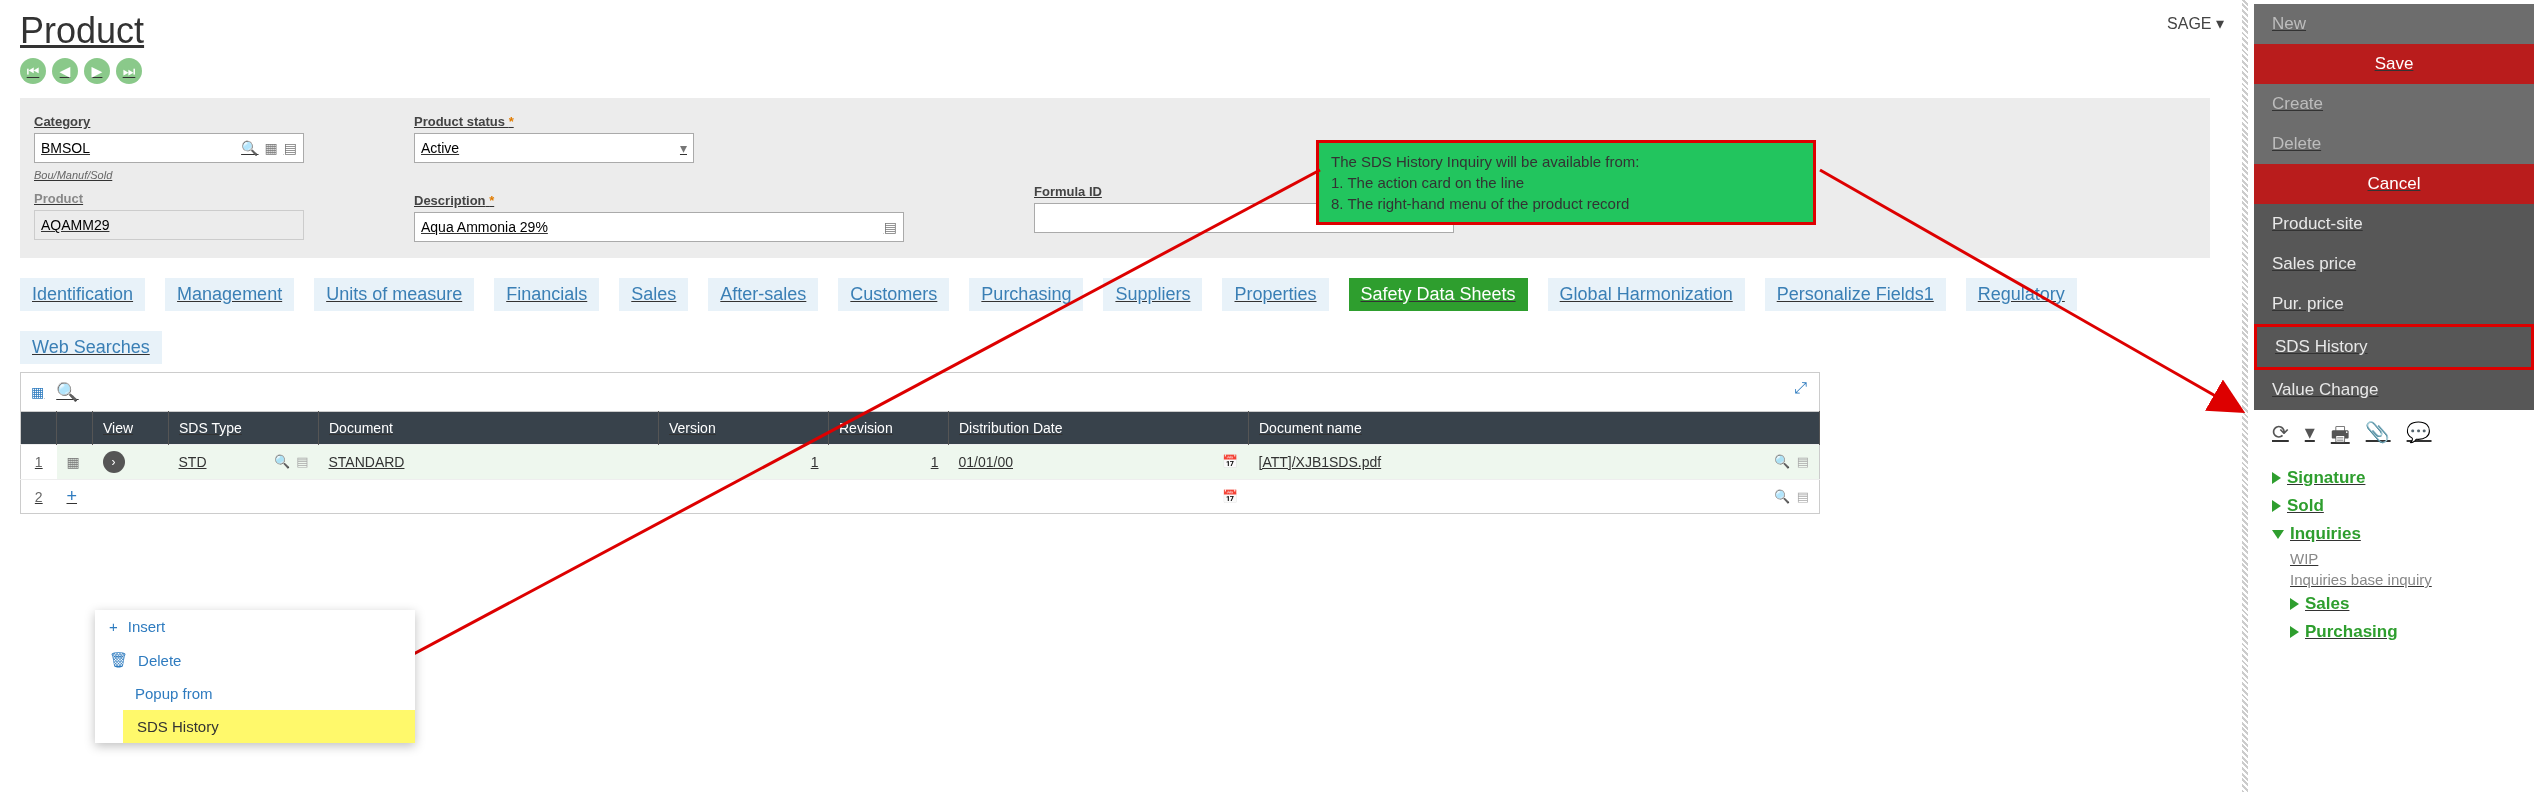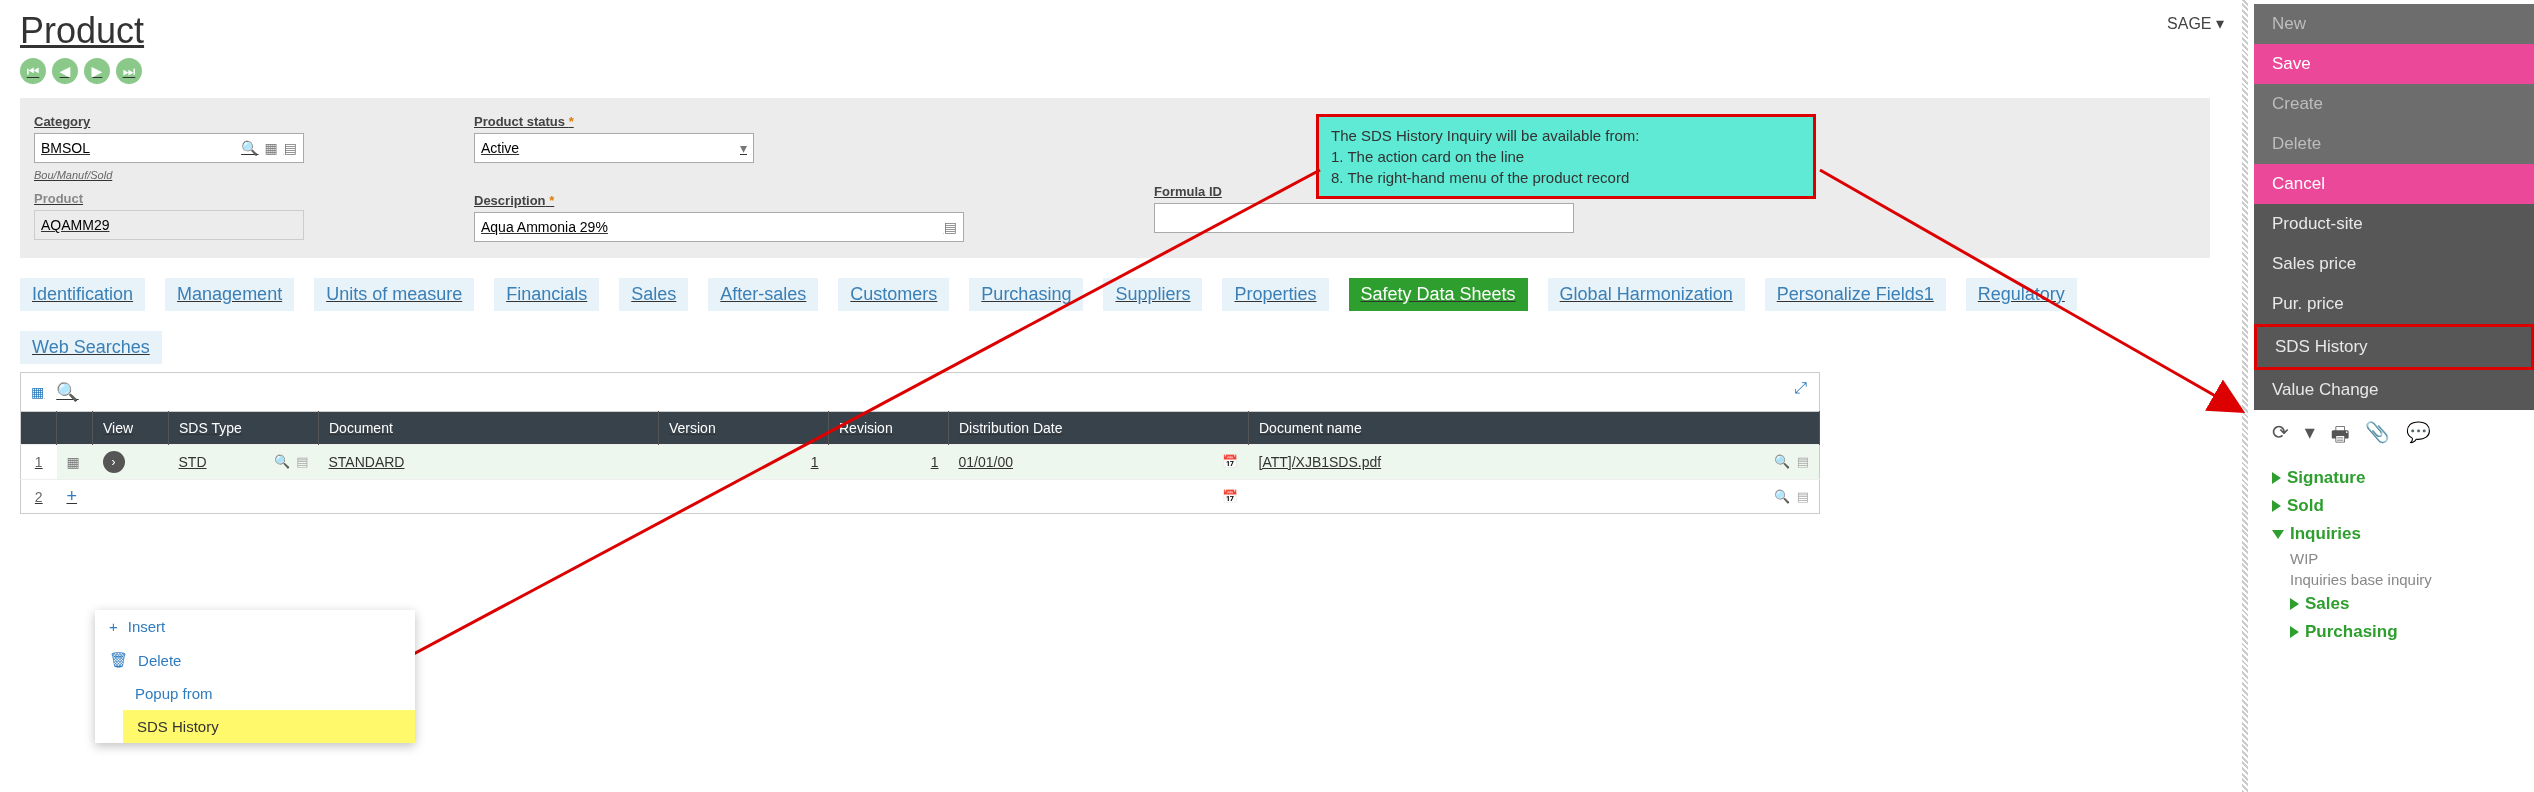--- a/index.html
+++ b/index.html
@@ -1,23 +1,23 @@
 <!DOCTYPE html>
 <html><head>
 <meta charset="utf-8">
 <style>
 * { box-sizing: border-box; margin: 0; padding: 0; font-family: "Segoe UI", Arial, sans-serif; }
 body { background: #fff; font-size: 14px; color: #333; width: 2534px; height: 792px; position: relative; overflow: hidden; }
 .main { width: 2230px; padding: 10px 20px; float: left; text-decoration: underline; }
-.sidebar { width: 280px; float: right; background: #fff; padding-top: 4px; }
+.sidebar { width: 280px; float: right; background: #fff; padding-top: 4px; text-decoration: underline; }
 .page-title { font-size: 36px; font-weight: 300; color: #333; }
 .nav-icons { display: flex; gap: 6px; margin: 6px 0 14px 0; }
 .nav-circle { width: 26px; height: 26px; border-radius: 50%; background: #8ac98a; display: flex; align-items: center; justify-content: center; color: #fff; font-size: 14px; cursor: pointer; }
 .sage-brand { position: absolute; right: 310px; top: 14px; font-size: 16px; color: #444; cursor: pointer; }
-.filter-bar { background: #ececec; padding: 16px 14px; display: flex; gap: 60px; }
+.filter-bar { background: #ececec; padding: 16px 14px; display: flex; }
 .field-group { display: flex; flex-direction: column; gap: 4px; }
 .field-label { font-size: 13px; font-weight: 600; color: #444; }
 .field-label .req { color: #e07b00; }
 .input-wrap { display: flex; align-items: center; background: #fff; border: 1px solid #aaa; height: 30px; padding: 0 6px; gap: 6px; }
 .input-wrap input { border: none; outline: none; font-size: 14px; flex: 1; background: transparent; }
 .input-ro { background: #ececec; border: 1px solid #ccc; color: #888; }
 .small-ic { color: #777; font-size: 14px; cursor: pointer; }
 .helper-text { font-size: 11px; font-style: italic; color: #666; text-align: left; margin-top: 2px; }
 .tab-strip { display: flex; flex-wrap: wrap; gap: 20px; margin: 20px 0 8px 0; }
 .tab { background: #e8f2f9; color: #3a7fb5; padding: 6px 12px; font-size: 18px; cursor: pointer; }
@@ -29,25 +29,25 @@
 table.grid th { background: #38424b; color: #fff; font-weight: 400; text-align: left; padding: 8px 10px; font-size: 14px; border-right: 1px solid #555; }
 table.grid td { padding: 6px 10px; border-top: 1px solid #eee; background: #eef7ee; font-size: 14px; }
 table.grid tr.alt td { background: #fff; }
 table.grid .rownum { background: #fff; color: #666; text-align: center; width: 36px; }
 .view-btn { width: 22px; height: 22px; border-radius: 50%; background: #555; color: #fff; display: inline-flex; align-items: center; justify-content: center; cursor: pointer; font-size: 12px; }
 .cell-icons { color: #aaa; font-size: 13px; display: inline-flex; gap: 6px; float: right; }
 .context-menu { position: absolute; left: 95px; top: 610px; width: 320px; background: #fff; box-shadow: 0 3px 10px rgba(0,0,0,0.25); z-index: 50; }
 .context-menu .cm-item { padding: 8px 14px; font-size: 15px; color: #2e7bbf; cursor: pointer; display: flex; gap: 10px; align-items: center; }
 .context-menu .cm-item.hl { background: #fff96b; color: #333; margin-left: 28px; }
 .context-menu .cm-item.sub { padding-left: 40px; }
-.callout { position: absolute; left: 1316px; top: 114px; width: 500px; border: 3px solid #d00; background: #5eead4; padding: 8px 12px; font-size: 15px; line-height: 1.4; z-index: 40; }
+.callout { position: absolute; left: 1316px; top: 140px; width: 500px; border: 3px solid #d00; background: #22c55e; padding: 8px 12px; font-size: 15px; line-height: 1.4; z-index: 40; }
 .side-divider { width: 6px; background: repeating-linear-gradient(45deg,#ccc,#ccc 2px,#fff 2px,#fff 4px); position: absolute; right: 286px; top: 0; bottom: 0; }
 .side-btn { color: #fff; padding: 10px 18px; font-size: 17px; cursor: pointer; }
 .side-btn.disabled { background: #6d6d6d; color: #bdbdbd; }
-.side-btn.green { background: #ec4899; }
+.side-btn.green { background: #b91c1c; text-align: center; }
 .side-btn.grey { background: #575757; color: #e8e8e8; }
 .side-btn.hl { border: 3px solid #d00; }
 .side-icons { display: flex; gap: 16px; padding: 10px 18px; color: #555; font-size: 20px; }
 .side-link { color: #2e9e2e; font-weight: 600; font-size: 17px; padding: 4px 18px; cursor: pointer; display: flex; align-items: center; gap: 6px; }
 .side-sublink { color: #888; font-size: 15px; padding: 2px 36px; cursor: pointer; }
 svg.arrow { position: absolute; z-index: 45; pointer-events: none; }
 .tri { width: 0; height: 0; display: inline-block; }
 .tri-r { border-top: 6px solid transparent; border-bottom: 6px solid transparent; border-left: 9px solid #2e9e2e; }
 .tri-d { border-left: 6px solid transparent; border-right: 6px solid transparent; border-top: 9px solid #2e9e2e; }
 </style>

